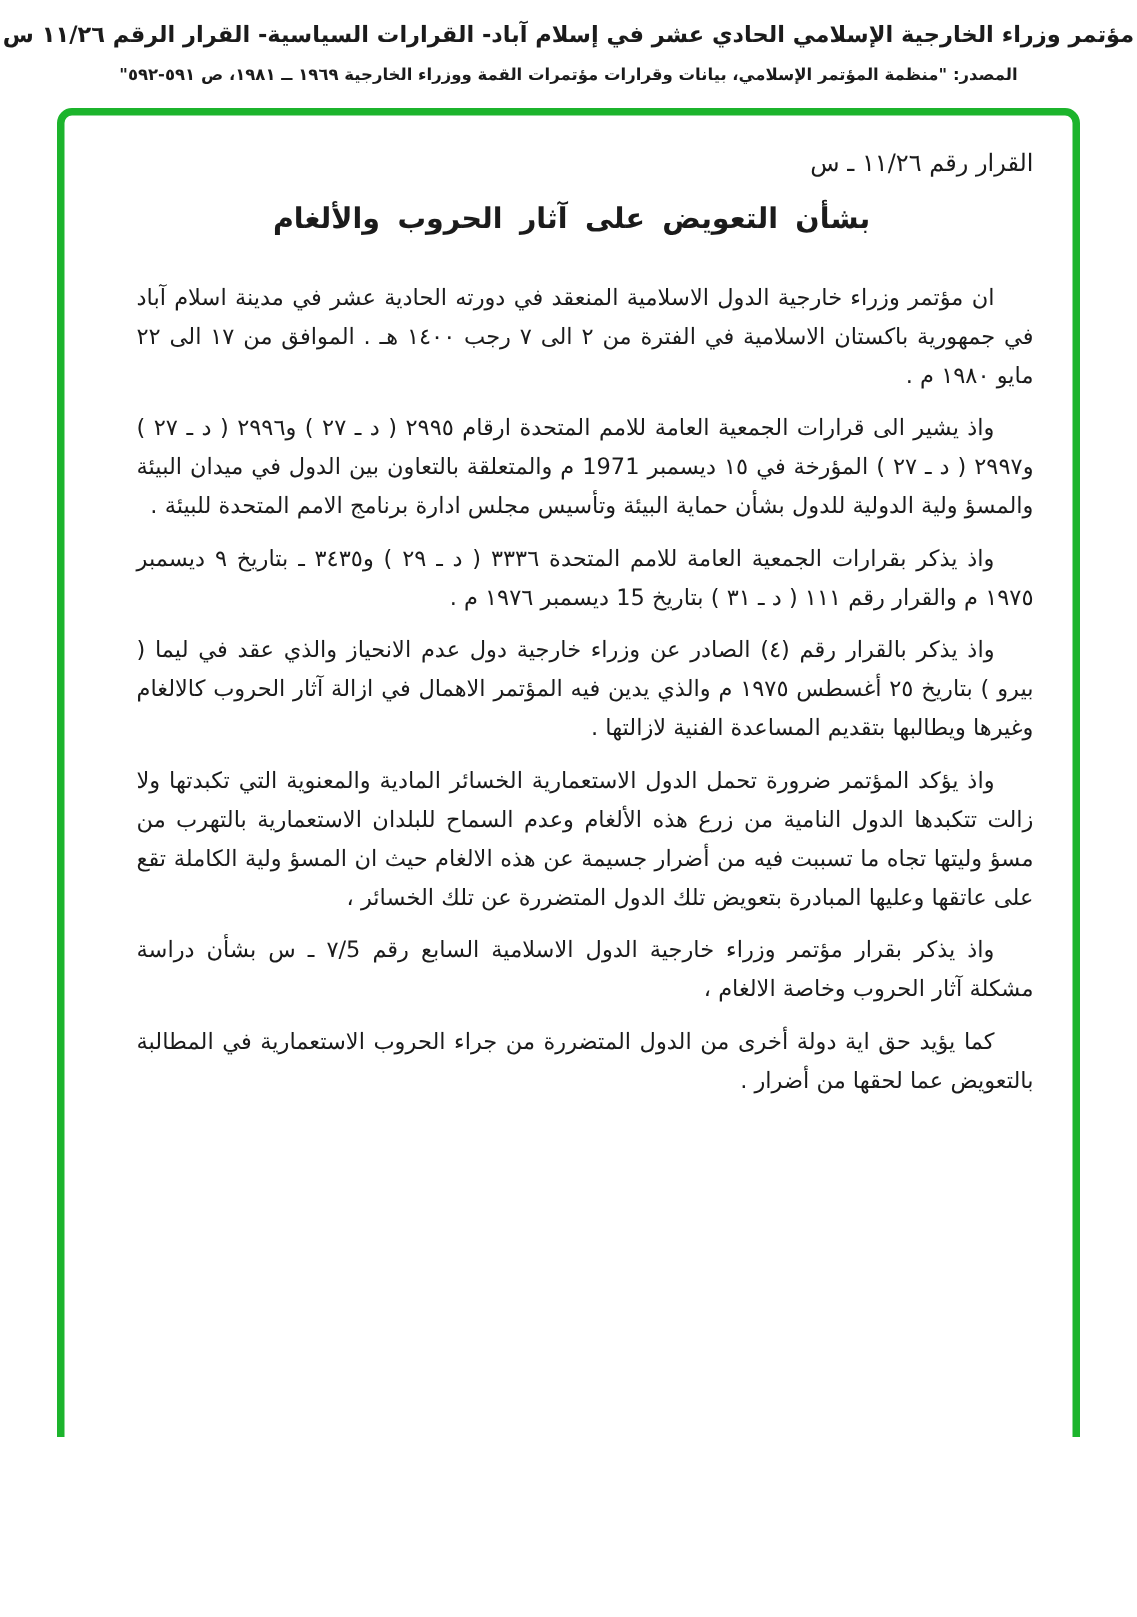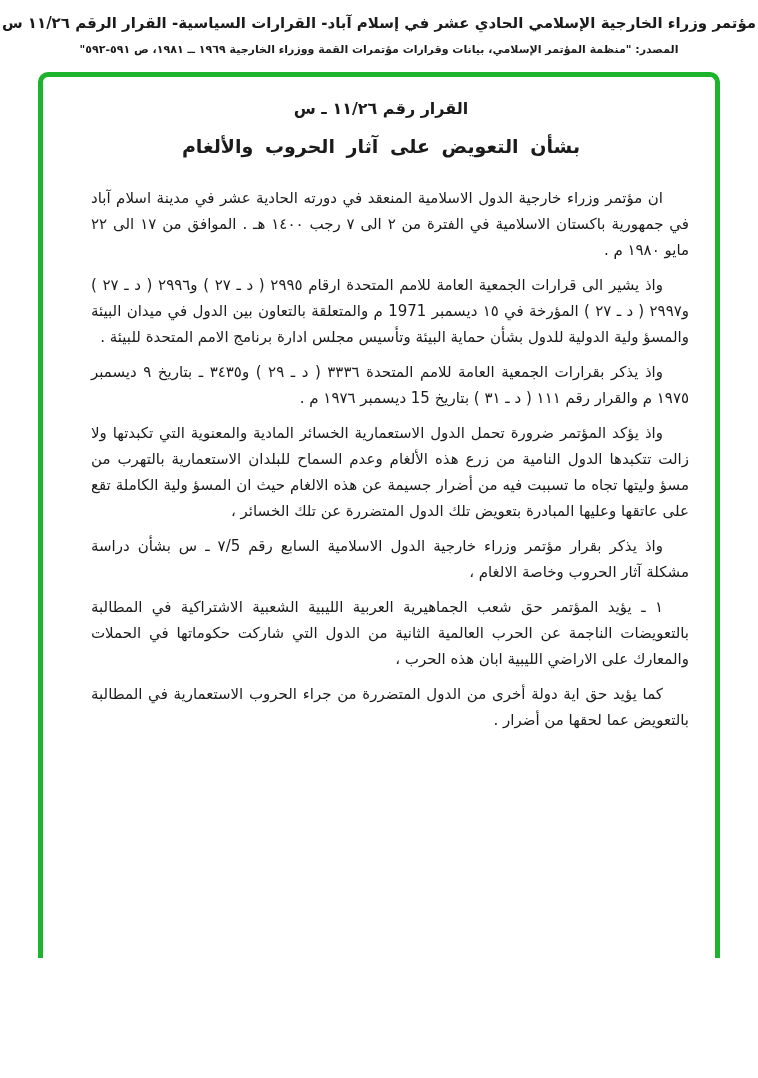--- a/index.html
+++ b/index.html
@@ -28,22 +28,22 @@
     box-sizing:border-box;
     margin:15px 38px 0 38px;
     height:962px;
     border:5px solid var(--green);
     border-radius:10px;
     padding:16px 26px 8px 30px;
     overflow:hidden;
     background:#ffffff;
   }
   .res-num {
-    text-align:center;
-    font-size:16px; font-weight:bold;
+    text-align:right;
+    font-size:16px; font-weight:normal;
     margin:6px 0 0 0;
   }
   .res-title {
     text-align:center;
     font-size:19px; font-weight:bold;
     word-spacing:5px;
     margin:17px 0 28px 0;
   }
   .res-body p {
     margin:0 0 9px 18px;
@@ -69,22 +69,22 @@
   </div>
 
   <div class="res-box">
     <div class="res-num">القرار رقم ١١/٢٦ ـ س</div>
     <div class="res-title">بشأن التعويض على آثار الحروب والألغام</div>
 
     <div class="res-body">
       <p>ان مؤتمر وزراء خارجية الدول الاسلامية المنعقد في دورته الحادية عشر في مدينة اسلام آباد في جمهورية باكستان الاسلامية في الفترة من ٢ الى ٧ رجب ١٤٠٠ هـ . الموافق من ١٧ الى ٢٢ مايو ١٩٨٠ م .</p>
       <p>واذ يشير الى قرارات الجمعية العامة للامم المتحدة ارقام ٢٩٩٥ ( د ـ ٢٧ ) و٢٩٩٦ ( د ـ ٢٧ ) و٢٩٩٧ ( د ـ ٢٧ ) المؤرخة في ١٥ ديسمبر 1971 م والمتعلقة بالتعاون بين الدول في ميدان البيئة والمسؤ ولية الدولية للدول بشأن حماية البيئة وتأسيس مجلس ادارة برنامج الامم المتحدة للبيئة .</p>
       <p>واذ يذكر بقرارات الجمعية العامة للامم المتحدة ٣٣٣٦ ( د ـ ٢٩ ) و٣٤٣٥ ـ بتاريخ ٩ ديسمبر ١٩٧٥ م والقرار رقم ١١١ ( د ـ ٣١ ) بتاريخ 15 ديسمبر ١٩٧٦ م .</p>
+      <p>واذ يذكر بالقرار رقم (٤) الصادر عن وزراء خارجية دول عدم الانحياز والذي عقد في ليما ( بيرو ) بتاريخ ٢٥ أغسطس ١٩٧٥ م والذي يدين فيه المؤتمر الاهمال في ازالة آثار الحروب كالالغام وغيرها ويطالبها بتقديم المساعدة الفنية لازالتها .</p>
       <p>واذ يؤكد المؤتمر ضرورة تحمل الدول الاستعمارية الخسائر المادية والمعنوية التي تكبدتها ولا زالت تتكبدها الدول النامية من زرع هذه الألغام وعدم السماح للبلدان الاستعمارية بالتهرب من مسؤ وليتها تجاه ما تسببت فيه من أضرار جسيمة عن هذه الالغام حيث ان المسؤ ولية الكاملة تقع على عاتقها وعليها المبادرة بتعويض تلك الدول المتضررة عن تلك الخسائر ،</p>
       <p>واذ يذكر بقرار مؤتمر وزراء خارجية الدول الاسلامية السابع رقم ٧/5 ـ س بشأن دراسة مشكلة آثار الحروب وخاصة الالغام ،</p>
-      <p>١ ـ يؤيد المؤتمر حق شعب الجماهيرية العربية الليبية الشعبية الاشتراكية في المطالبة بالتعويضات الناجمة عن الحرب العالمية الثانية من الدول التي شاركت حكوماتها في الحملات والمعارك على الاراضي الليبية ابان هذه الحرب ،</p>
       <p>كما يؤيد حق اية دولة أخرى من الدول المتضررة من جراء الحروب الاستعمارية في المطالبة بالتعويض عما لحقها من أضرار .</p>
     </div>
   </div>
 
   <div class="page-num">١</div>
 
 </div>
 
 </body></html>

